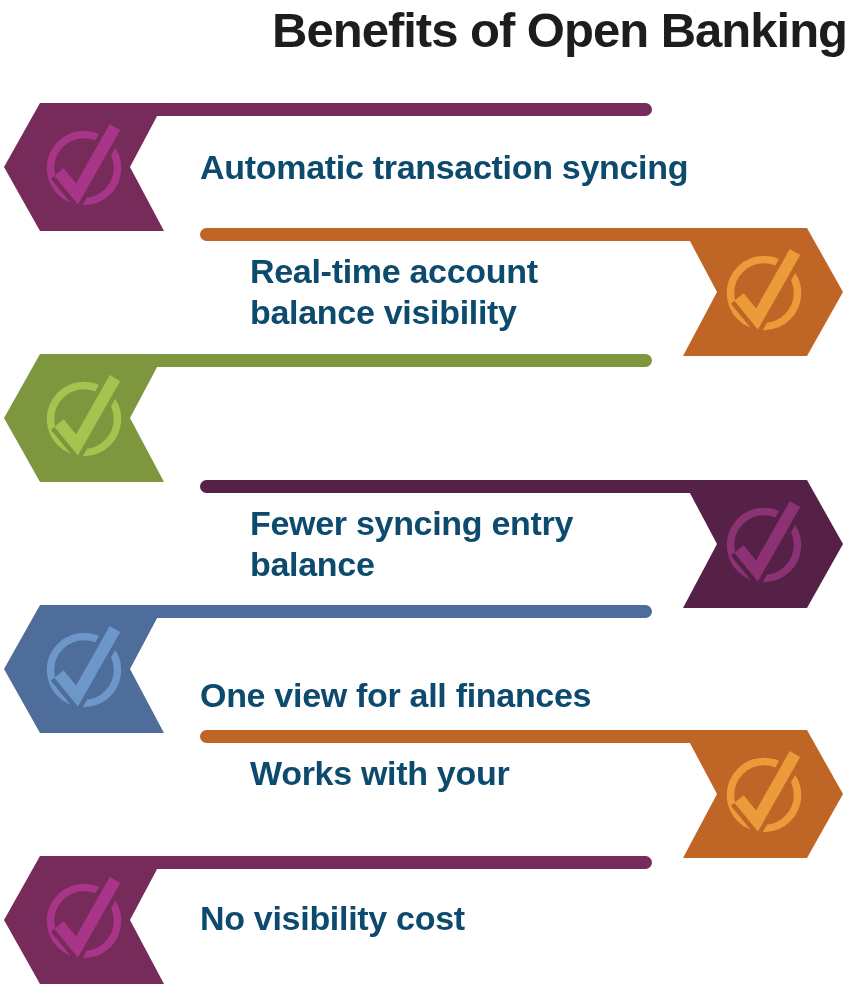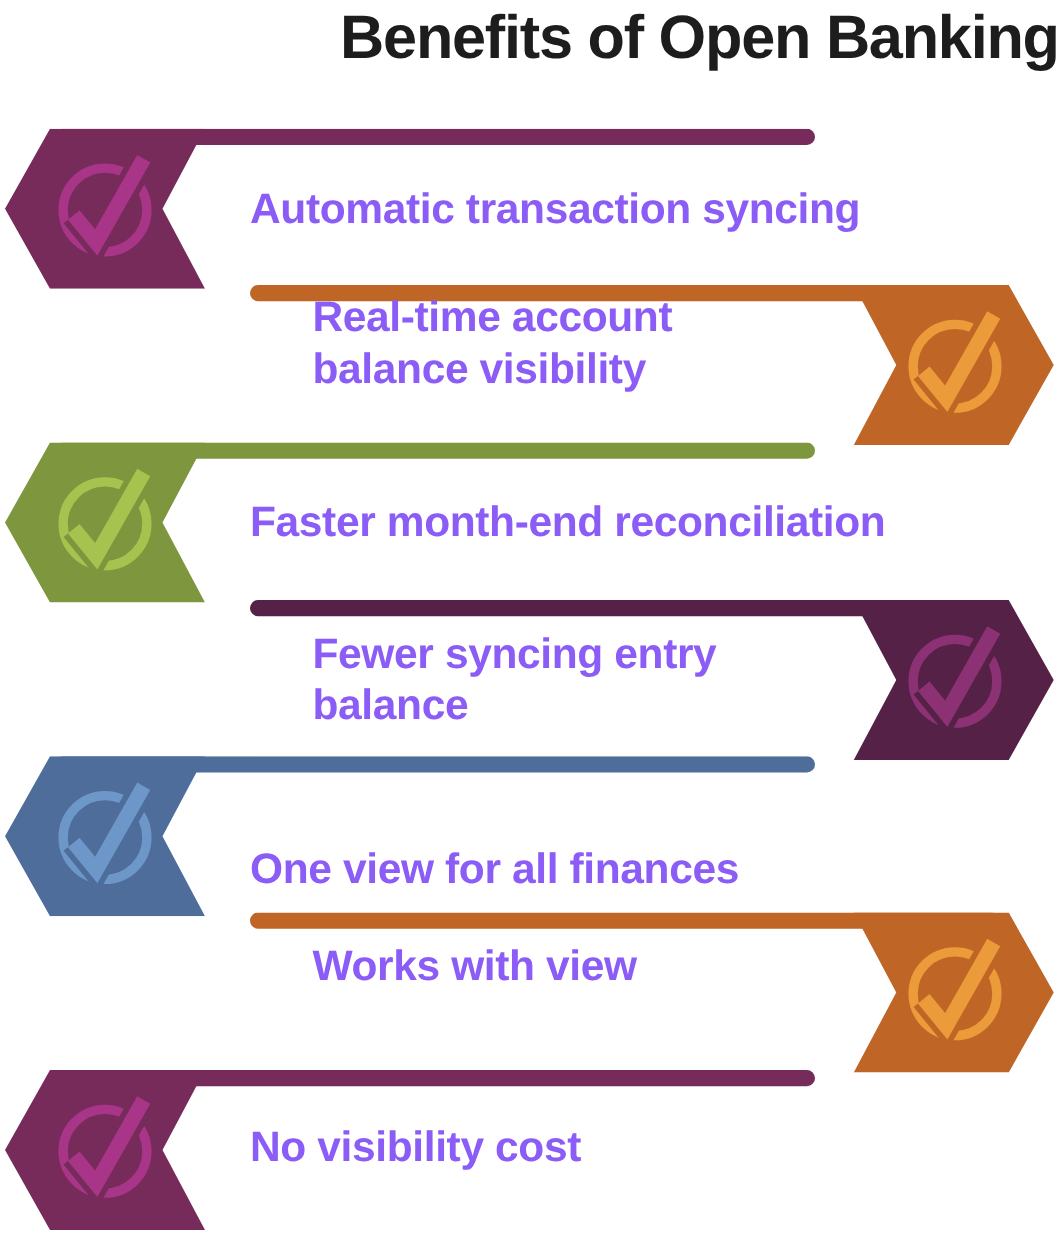--- a/index.html
+++ b/index.html
@@ -21,21 +21,21 @@
   }
   .banner-svg{
     position:absolute;left:0;
     width:847px;height:128px;
     display:block;
   }
   .benefit-label{
     position:absolute;
     font-size:34px;
     font-weight:700;
-    color:#8b5cf6;
+    color:#0c4a6e;
     line-height:41px;
     letter-spacing:-0.3px;
     white-space:nowrap;
   }
   .benefit-label .line{display:block;}
   .benefit-label.pos-left{left:200px;}
   .benefit-label.pos-right{left:250px;}
 </style>
 </head>
 <body>
@@ -59,37 +59,34 @@
 
   <svg class="banner-svg" style="top:228px" viewBox="0 0 847 128">
     <rect x="200" y="0" width="600" height="13" rx="6.5" fill="#BF6526"></rect>
     <polygon points="683,0 807,0 843,64 807,128 683,128 717,64" fill="#BF6526"></polygon>
     <g transform="translate(764,65)">
       <circle r="33.5" fill="none" stroke-width="7.5" stroke="#EC9B3B"></circle>
       <path d="M-25,4 L-7,26 L31,-41" fill="none" stroke-width="21" stroke="#BF6526"></path>
       <path d="M-25,4 L-7,26 L31,-41" fill="none" stroke-width="12" stroke="#EC9B3B"></path>
     </g>
   </svg>
-  <div class="benefit-label pos-right" style="top:234px">
+  <div class="benefit-label pos-right" style="top:251px">
     <span class="line">Real-time account</span>
     <span class="line">balance visibility</span>
   </div>
 
   <svg class="banner-svg" style="top:354px" viewBox="0 0 847 128">
     <rect x="44" y="0" width="608" height="13" rx="6.5" fill="#7E973F"></rect>
     <polygon points="40,0 164,0 130,64 164,128 40,128 4,64" fill="#7E973F"></polygon>
     <g transform="translate(84,65)">
       <circle r="33.5" fill="none" stroke-width="7.5" stroke="#A7C34F"></circle>
       <path d="M-25,4 L-7,26 L31,-41" fill="none" stroke-width="21" stroke="#7E973F"></path>
       <path d="M-25,4 L-7,26 L31,-41" fill="none" stroke-width="12" stroke="#A7C34F"></path>
     </g>
   </svg>
-  <div class="benefit-label pos-left" style="top:398px">
-    <span class="line">Faster month-end reconciliation</span>
-  </div>
 
   <svg class="banner-svg" style="top:480px" viewBox="0 0 847 128">
     <rect x="200" y="0" width="600" height="13" rx="6.5" fill="#552147"></rect>
     <polygon points="683,0 807,0 843,64 807,128 683,128 717,64" fill="#552147"></polygon>
     <g transform="translate(764,65)">
       <circle r="33.5" fill="none" stroke-width="7.5" stroke="#8C3174"></circle>
       <path d="M-25,4 L-7,26 L31,-41" fill="none" stroke-width="21" stroke="#552147"></path>
       <path d="M-25,4 L-7,26 L31,-41" fill="none" stroke-width="12" stroke="#8C3174"></path>
     </g>
   </svg>
@@ -114,21 +111,21 @@
   <svg class="banner-svg" style="top:730px" viewBox="0 0 847 128">
     <rect x="200" y="0" width="600" height="13" rx="6.5" fill="#BF6526"></rect>
     <polygon points="683,0 807,0 843,64 807,128 683,128 717,64" fill="#BF6526"></polygon>
     <g transform="translate(764,65)">
       <circle r="33.5" fill="none" stroke-width="7.5" stroke="#EC9B3B"></circle>
       <path d="M-25,4 L-7,26 L31,-41" fill="none" stroke-width="21" stroke="#BF6526"></path>
       <path d="M-25,4 L-7,26 L31,-41" fill="none" stroke-width="12" stroke="#EC9B3B"></path>
     </g>
   </svg>
   <div class="benefit-label pos-right" style="top:753px">
-    <span class="line">Works with view</span>
+    <span class="line">Works with your</span>
   </div>
 
   <svg class="banner-svg" style="top:856px" viewBox="0 0 847 128">
     <rect x="44" y="0" width="608" height="13" rx="6.5" fill="#772B5B"></rect>
     <polygon points="40,0 164,0 130,64 164,128 40,128 4,64" fill="#772B5B"></polygon>
     <g transform="translate(84,65)">
       <circle r="33.5" fill="none" stroke-width="7.5" stroke="#A93589"></circle>
       <path d="M-25,4 L-7,26 L31,-41" fill="none" stroke-width="21" stroke="#772B5B"></path>
       <path d="M-25,4 L-7,26 L31,-41" fill="none" stroke-width="12" stroke="#A93589"></path>
     </g>

